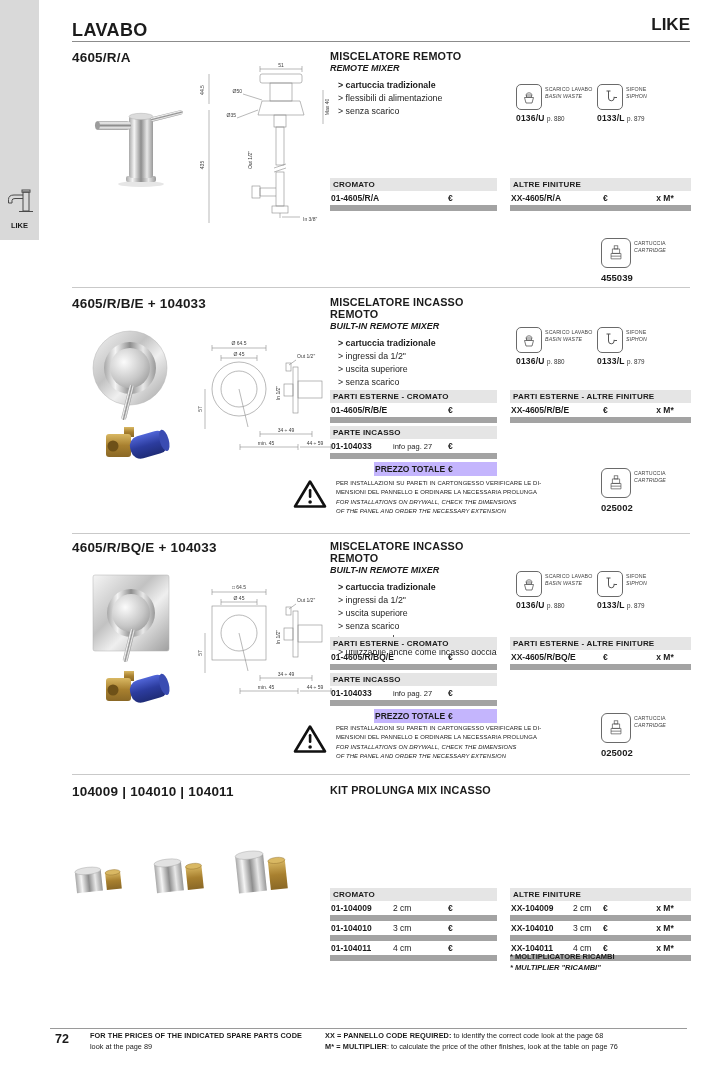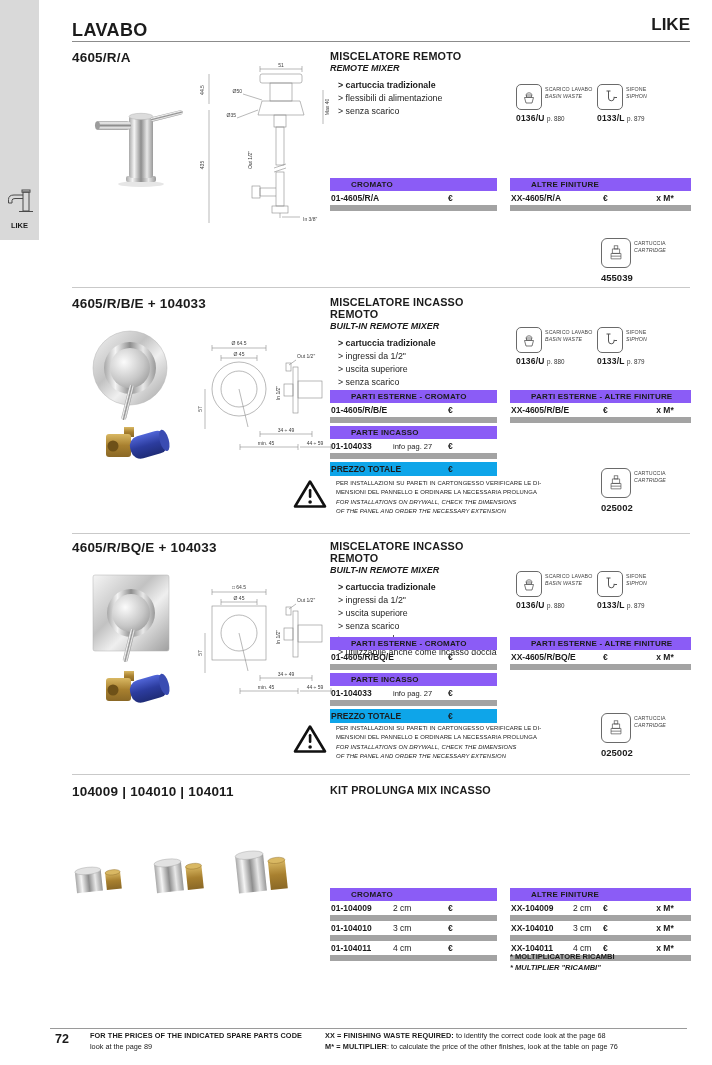--- a/index.html
+++ b/index.html
@@ -35,33 +35,33 @@
            align-items:center;justify-content:center;background:#fff;flex:none;}
   .acc-lbl{font-size:5.3px;line-height:1.3;color:#444;padding-top:2px;letter-spacing:.1px;}
   .acc-lbl i{font-style:italic;}
   .acc-code{font-size:8.5px;margin-top:3px;}
   .acc-code b{letter-spacing:.2px;}
   .pg{font-size:6.3px;color:#333;}
   .cart-code{font-size:9.5px;font-weight:bold;margin-top:4px;}
 
   
   .tbl{position:absolute;}
-  .th{background:#8b5cf6;font-size:8px;font-weight:bold;height:13px;line-height:13px;
-      padding-left:21px;letter-spacing:.2px;}
+  .th{background:#e5e5e5;font-size:8px;font-weight:bold;height:13px;line-height:13px;
+      padding-left:3px;letter-spacing:.2px;}
   .trow{display:flex;align-items:center;height:14px;border-bottom:6px solid #a3a3a3;
         font-size:8.5px;padding-left:1px;}
   .c-code{flex:1;font-weight:bold;}
   .c-code2{width:62px;flex:none;font-weight:bold;}
   .c-size{flex:1;}
   .c-info{flex:1;font-size:7.5px;color:#222;}
   .c-eur{width:49px;flex:none;font-weight:bold;}
   .c-eur-r{width:44px;flex:none;font-weight:bold;}
   .c-mult{width:36px;flex:none;font-weight:bold;text-align:center;padding-right:8px;}
   .gap{margin-top:3px;}
-  .total{background:#0ea5e9;border-bottom:none;font-weight:bold;}
+  .total{background:#c4b5fd;border-bottom:none;font-weight:bold;margin-left:44px;}
 
   
   .warn{display:flex;gap:9px;align-items:flex-start;width:285px;}
   .warn-txt{font-size:5.9px;line-height:1.6;letter-spacing:.1px;color:#222;padding-top:1px;}
   .warn-txt .en{font-style:italic;}
 
   
   .note1{font-size:7.5px;font-weight:bold;}
   .note2{font-size:7.5px;font-weight:bold;font-style:italic;margin-top:2px;}
   .foot-line{left:50px;top:1028px;width:637px;border-top:1px solid #9a9a9a;height:0;}
@@ -692,17 +692,17 @@
     </div>
   </div>
 
   <div class="abs foot-line"></div>
   <div class="abs pageno">72</div>
   <div class="abs fnote" style="left:90px;top:1031px;width:225px">
     <b>FOR THE PRICES OF THE INDICATED SPARE PARTS CODE</b><br>
     <span>look at the page 89</span>
   </div>
   <div class="abs fnote" style="left:325px;top:1031px;width:365px">
-    <b>XX = FINISHING WASTE REQUIRED:</b><span> to identify the correct code look at the page 68</span><br>
+    <b>XX = PANNELLO CODE REQUIRED:</b><span> to identify the correct code look at the page 68</span><br>
     <b>M* = MULTIPLIER</b><span>: to calculate the price of the other finishes, look at the table on page 76</span>
   </div>
 
 </div>
 
 </body></html>

